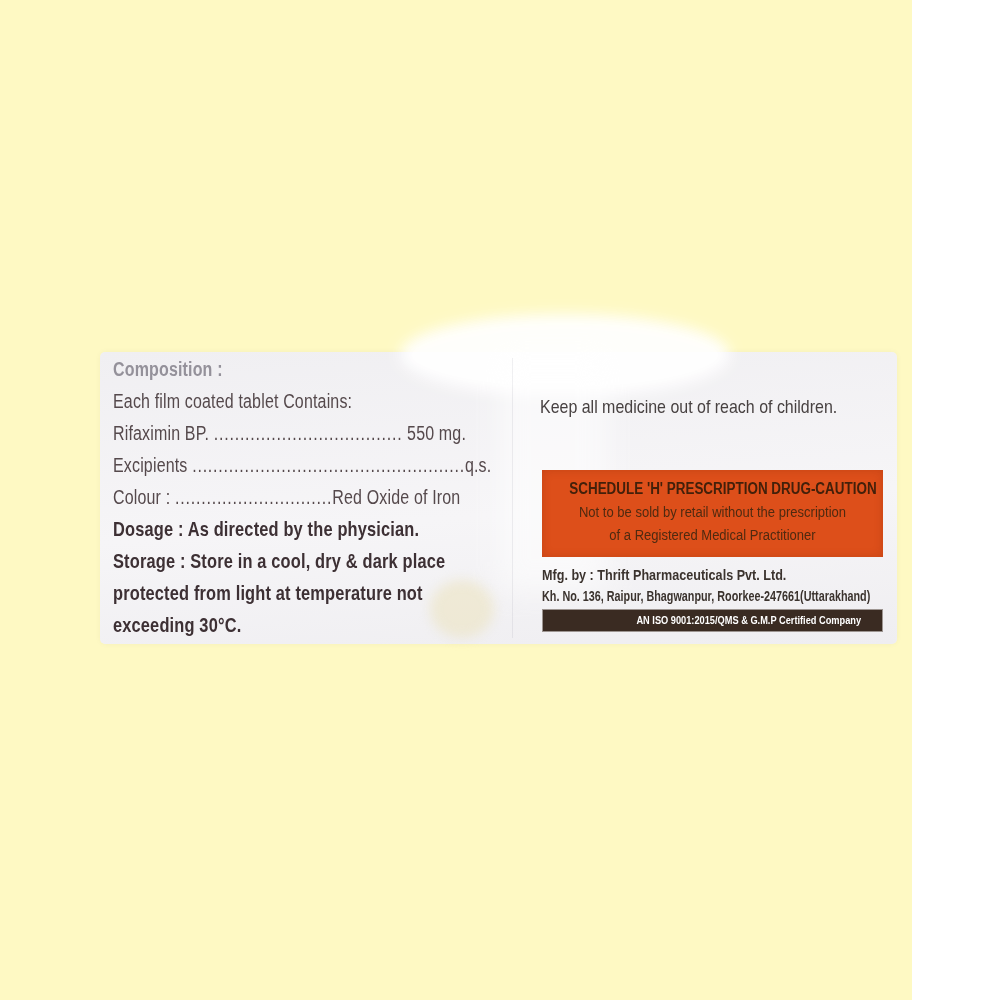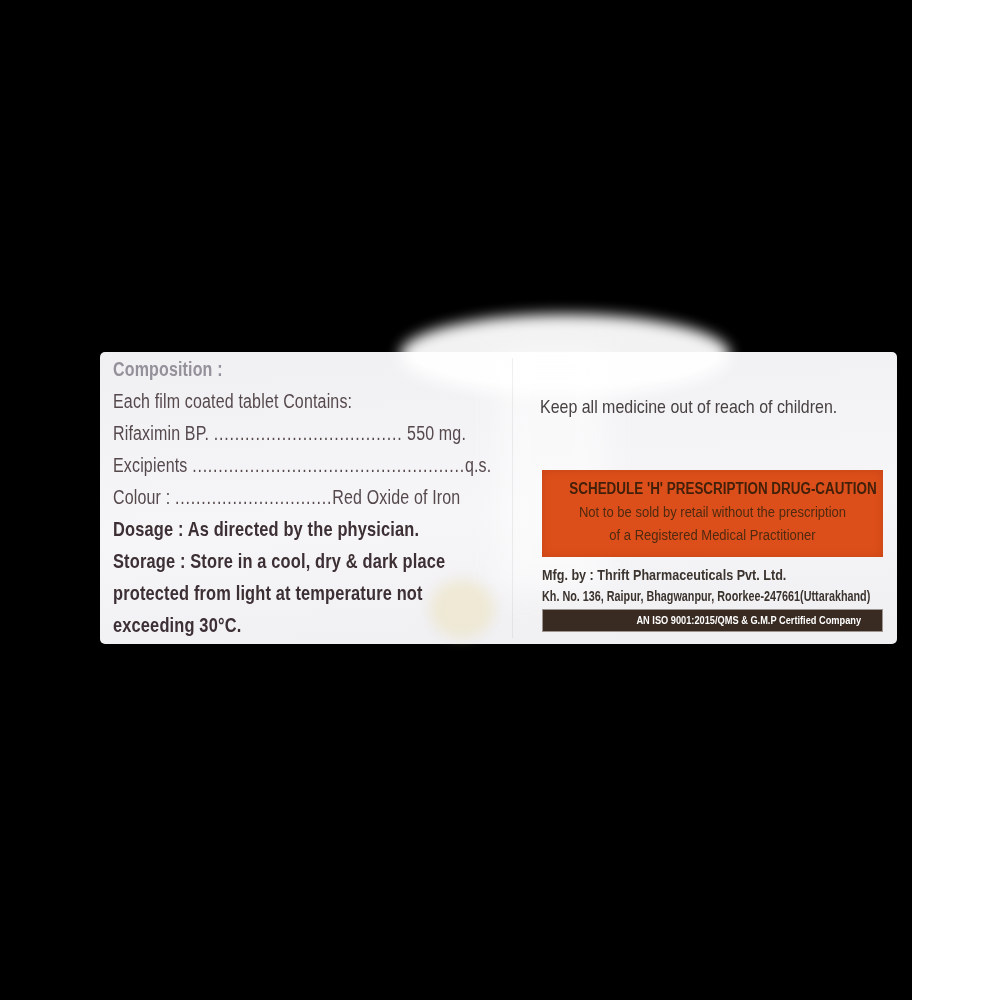--- a/index.html
+++ b/index.html
@@ -5,21 +5,21 @@
   html, body {
     margin: 0;
     padding: 0;
     background: #ffffff;
     font-family: "Liberation Sans", "DejaVu Sans", sans-serif;
   }
   .stage {
     position: relative;
     width: 912px;
     height: 1000px;
-    background: #000000;
+    background: #fef9c3;
     overflow: hidden;
   }
   
   .panel {
     position: absolute;
     left: 100px;
     top: 352px;
     width: 797px;
     height: 292px;
     background: linear-gradient(176deg, var(--panel_bg, #f0eff2) 0%, #f6f5f7 55%, #efeef1 100%);

